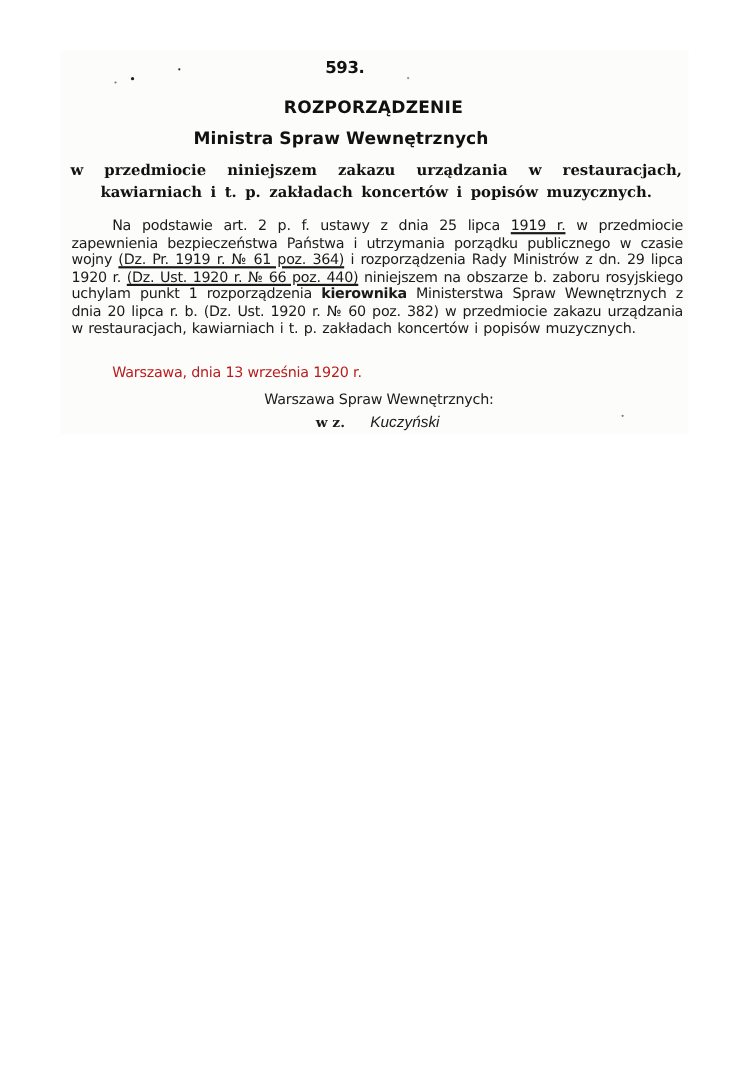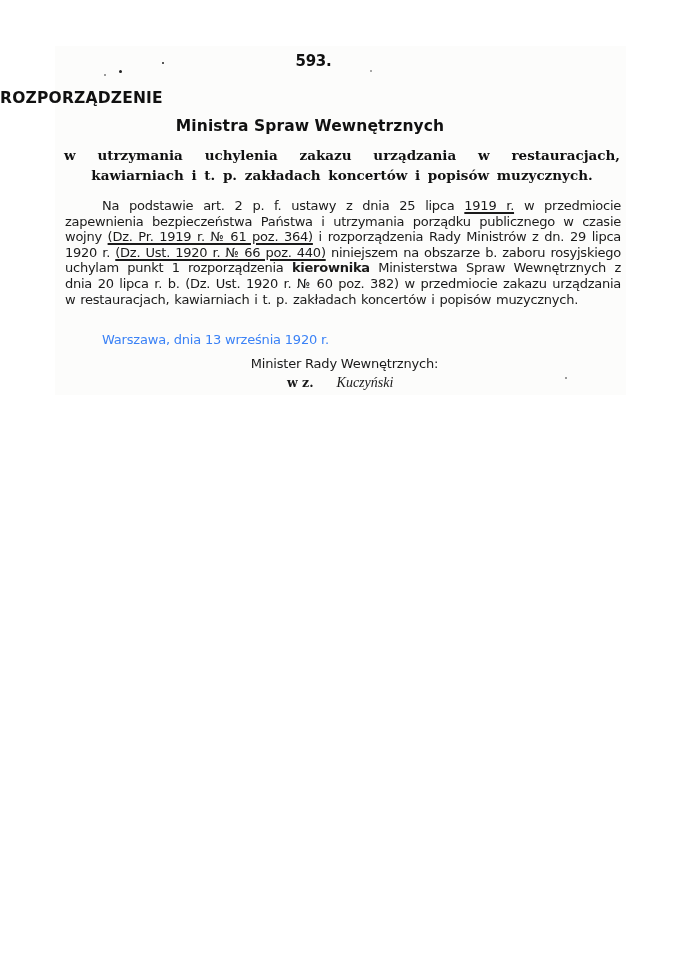--- a/index.html
+++ b/index.html
@@ -31,21 +31,21 @@
       text-align: center;
       font-size: 15px;
       font-weight: bold;
       letter-spacing: -0.3px;
     }
     .title {
       position: absolute;
       left: 0;
       width: 679px;
       top: 89px;
-      text-align: left;
+      text-align: center;
       font-size: 15.5px;
       font-weight: bold;
       letter-spacing: 0.2px;
     }
     .subtitle {
       position: absolute;
       left: 0;
       width: 620px;
       top: 117px;
       text-align: center;
@@ -94,21 +94,21 @@
     }
     .body-text p {
       margin: 0;
     }
     .place-date {
       position: absolute;
       left: 102px;
       top: 332px;
       font-size: 13px;
       letter-spacing: -0.2px;
-      color: #3b82f6;
+      color: #b91c1c;
     }
     .signatory {
       position: absolute;
       left: 0;
       width: 681px;
       top: 356px;
       text-align: center;
       font-size: 13px;
       letter-spacing: -0.2px;
       padding-left: 8px;
@@ -122,21 +122,21 @@
       font-family: "DejaVu Serif", "Liberation Serif", serif;
       font-size: 12.5px;
       color: #1a1a1a;
     }
     .signature .prefix {
       font-weight: bold;
       margin-right: 19px;
     }
     .signature .name {
       font-style: italic;
-      font-family: Liberation Serif, serif;
+      font-family: Liberation Sans, sans-serif;
       font-size: 14px;
       margin-top: 32px;
     }
     .speck {
       position: absolute;
       background: #222;
       border-radius: 50%;
     }
   </style>
 </head>
@@ -149,26 +149,26 @@
 <div class="speck" style="left:104px;top:74px;width:2px;height:2px;opacity:.6"></div>
 <div class="speck" style="left:370px;top:70px;width:2px;height:2px;opacity:.5"></div>
 <div class="speck" style="left:565px;top:377px;width:2px;height:2px;opacity:.6"></div>
 
 <div class="page-number">593.</div>
 
 <div class="title">ROZPORZĄDZENIE</div>
 
 <div class="subtitle">Ministra Spraw Wewnętrznych</div>
 
-<div class="subject">w utrzymania uchylenia zakazu urządzania w restauracjach, kawiarniach i t. p. zakładach koncertów i popisów muzycznych.</div>
+<div class="subject">w przedmiocie niniejszem zakazu urządzania w restauracjach, kawiarniach i t. p. zakładach koncertów i popisów muzycznych.</div>
 
 <div class="body-text">
   <p><span class="indent"></span><span>Na podstawie art. 2 p. f. ustawy z dnia 25 lipca </span><span class="ul">1919 r.</span><span> w przedmiocie zapewnienia bezpieczeństwa Państwa i utrzymania porządku publicznego w czasie wojny </span><span class="ul">(Dz. Pr. 1919 r. № 61 poz. 364)</span><span> i rozporządzenia Rady Ministrów z dn. 29 lipca 1920 r. </span><span class="ul">(Dz. Ust. 1920 r. № 66 poz. 440)</span><span> niniejszem na obszarze b. zaboru rosyjskiego uchylam punkt 1 rozporządzenia </span><span class="bold">kierownika</span><span> Ministerstwa Spraw Wewnętrznych z dnia 20 lipca r. b. (Dz. Ust. 1920 r. № 60 poz. 382) w przedmiocie zakazu urządzania w restauracjach, kawiarniach i t. p. zakładach koncertów i popisów muzycznych.</span></p>
 </div>
 
 <div class="place-date">Warszawa, dnia 13 września 1920 r.</div>
 
-<div class="signatory">Minister Rady Wewnętrznych:</div>
+<div class="signatory">Warszawa Spraw Wewnętrznych:</div>
 
 <div class="signature">
   <span class="prefix">w z.</span>
   <span class="name">Kuczyński</span>
 </div>
 
 </body></html>

